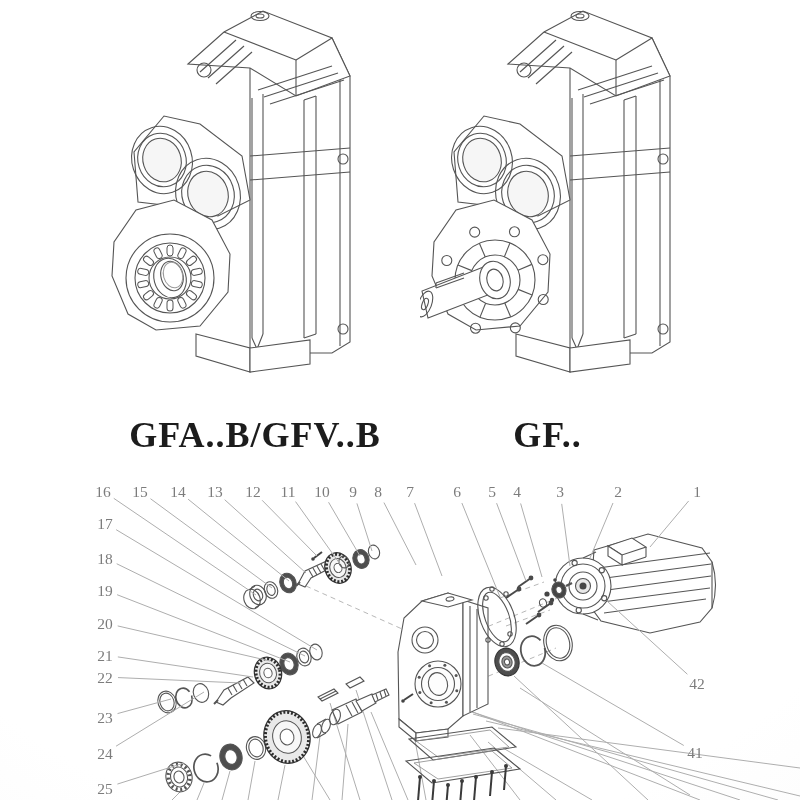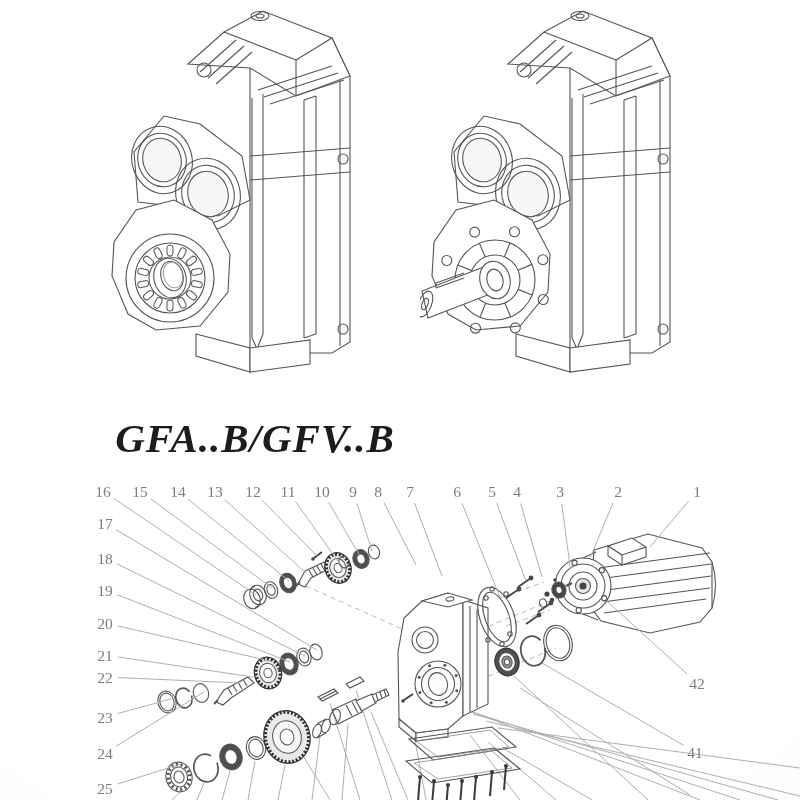--- a/index.html
+++ b/index.html
@@ -3,22 +3,22 @@
 <meta charset="utf-8">
 <style>
   html,body{margin:0;padding:0;background:#ddd;}
   .page{position:relative;width:800px;height:800px;overflow:hidden;
     background:radial-gradient(130% 115% at 48% 42%, #ffffff 55%, #fbfbfb 74%, #f0f0f0 94%, #e6e6e6 100%);
     font-family:"Liberation Serif","DejaVu Serif",serif;}
   .fig{position:absolute;margin:0;padding:0;}
   .fig-left{left:100px;top:2px;width:290px;height:390px;}
   .fig-right{left:420px;top:2px;width:290px;height:390px;}
   .fig svg{display:block;width:100%;height:100%;overflow:hidden;}
-  .model-label{position:absolute;top:414px;font-weight:bold;font-size:41px;
-    letter-spacing:1px;color:#1c1c1c;text-align:center;white-space:nowrap;font-style:italic;}
+  .model-label{position:absolute;top:414px;font-weight:bold;font-size:36px;
+    letter-spacing:1px;color:#1c1c1c;text-align:center;white-space:nowrap;}
   .label-left{left:105px;width:300px;}
   .label-right{left:460px;width:175px;}
   .exploded-svg{position:absolute;left:0;top:0;width:800px;height:800px;}
 </style>
 </head>
 <body>
 
 <div class="page">
 
   <figure class="fig fig-left">
@@ -149,20 +149,21 @@
           <line x1="163" y1="92" x2="163" y2="332" stroke="#555555" stroke-width="1.1" fill="none"></line>
           <path d="M152,336 L157,347 L163,332" fill="none" stroke="#555555" stroke-width="1.1"></path>
           <circle cx="167" cy="350" r="5" fill="none" stroke-width="1.1" stroke="#555555"></circle>
           <polygon points="96,332 150,346 150,370 96,354" fill="#ffffff" stroke="#555555" stroke-width="1.1"></polygon>
           <polygon points="150,346 210,338 210,362 150,370" fill="#ffffff" stroke="#555555" stroke-width="1.1"></polygon>
         </g>
       </svg>
   </figure>
 
   <div class="model-label label-left">GFA..B/GFV..B</div>
+  <div class="model-label label-right">GF..</div>
 
   <svg id="exploded" class="exploded-svg" viewBox="0 0 800 800">
       <g>
         <line x1="514" y1="676" x2="648" y2="800" stroke="#aeaeae" stroke-width="1" fill="none"></line>
         <line x1="447" y1="702" x2="700" y2="800" stroke="#aeaeae" stroke-width="1" fill="none"></line>
         <line x1="460" y1="708" x2="740" y2="800" stroke="#aeaeae" stroke-width="1" fill="none"></line>
         <line x1="473" y1="714" x2="778" y2="800" stroke="#aeaeae" stroke-width="1" fill="none"></line>
         <line x1="486" y1="721" x2="800" y2="796" stroke="#aeaeae" stroke-width="1" fill="none"></line>
         <line x1="498" y1="728" x2="800" y2="768" stroke="#aeaeae" stroke-width="1" fill="none"></line>
         <line x1="470" y1="735" x2="520" y2="800" stroke="#aeaeae" stroke-width="1" fill="none"></line>

